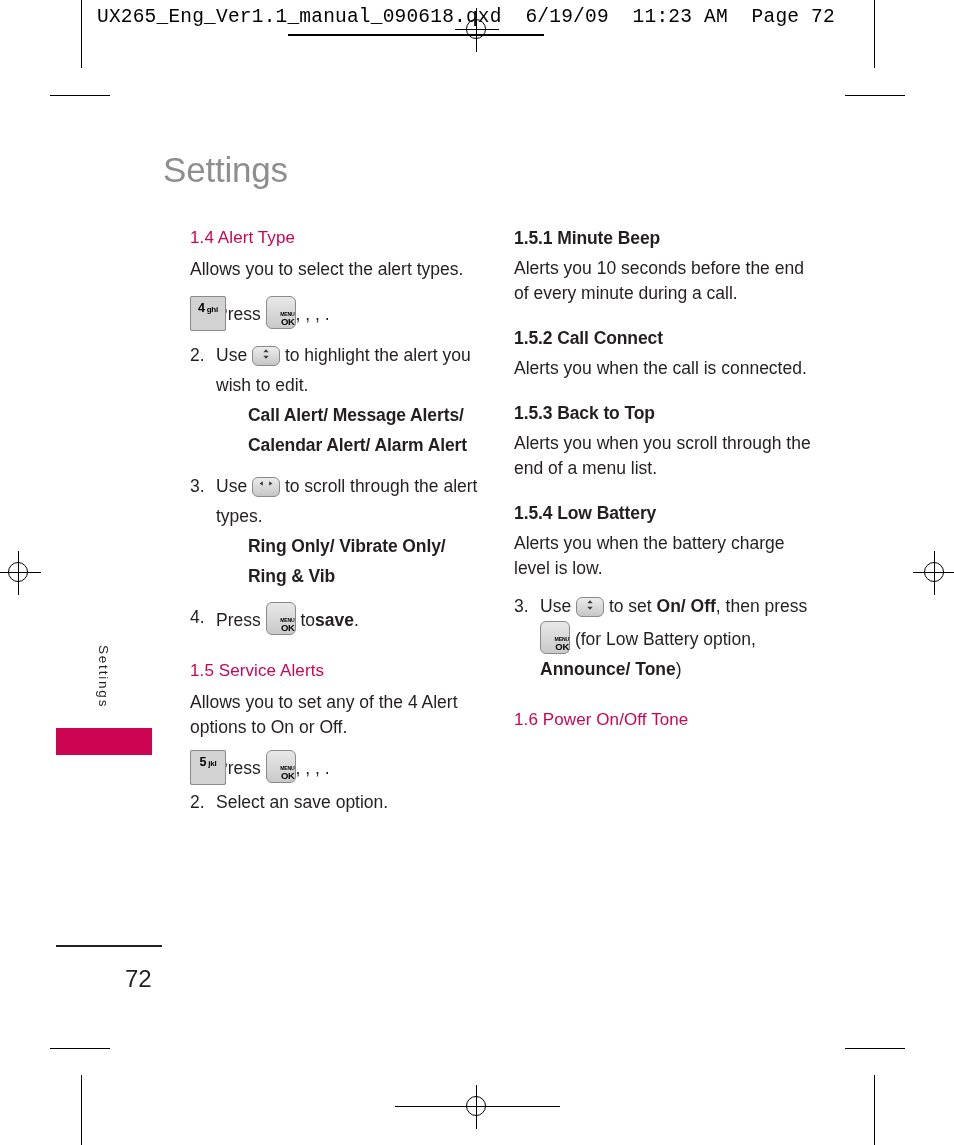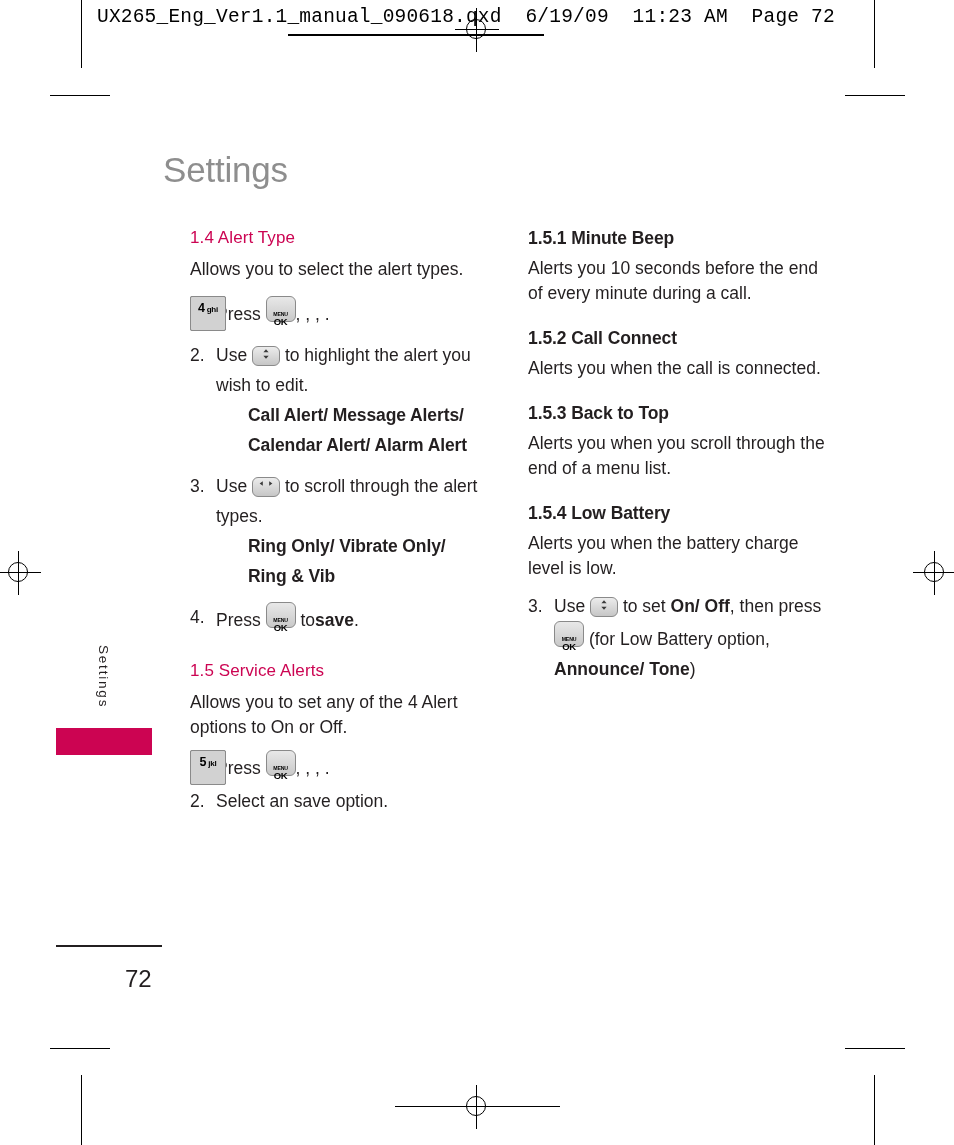--- a/index.html
+++ b/index.html
@@ -79,21 +79,21 @@
     color: #8e8e8e;
     letter-spacing: -0.2px;
   }
 
   .column {
     position: absolute;
     top: 228px;
     width: 295px;
   }
   #col-left  { left: 190px; }
-  #col-right { left: 528px; width: 300px; }
+  #col-right { left: 514px; width: 300px; }
 
   h2.sec {
     margin: 0 0 9px 0;
     font-size: 17px;
     font-weight: normal;
     color: #cc0452;
     letter-spacing: 0.1px;
   }
   h2.sec.spaced { margin-top: 26px; }
 
@@ -147,25 +147,26 @@
     vertical-align: -5px;
     background: #d4d4d4;
     border: 1px solid #8a8a8a;
     box-sizing: border-box;
     text-align: center;
     position: relative;
     color: #000;
   }
   .key.menuok {
     width: 30px;
-    height: 26px;
+    height: 33px;
     border-radius: 6px;
     background: linear-gradient(#e8e8e8, #c9c9c9);
     line-height: 1;
     padding-top: 14px;
+    text-align: right;
   }
   .key.menuok .t1 {
     display: block;
     font-size: 5.2px;
     font-weight: bold;
     letter-spacing: -0.2px;
     line-height: 6px;
   }
   .key.menuok .t2 {
     display: block;
@@ -420,20 +421,21 @@
         <span>to set</span>
         <b class="bd">On/ Off</b><span>, then press</span>
         <span class="key menuok">
           <span class="t1">MENU</span><span class="t2">OK</span>
         </span>
         <span>(for Low Battery option,</span>
         <b class="bd">Announce/ Tone</b><span>)</span>
       </li>
     </ol>
 
+    <h2 class="sec spaced">1.6 Power On/Off Tone</h2>
   </div>
 
   <div id="side-tab-text">Settings</div>
   <div id="side-tab-block"></div>
 
   <div id="folio-rule"></div>
   <div id="folio">72</div>
 
 </div>
 

